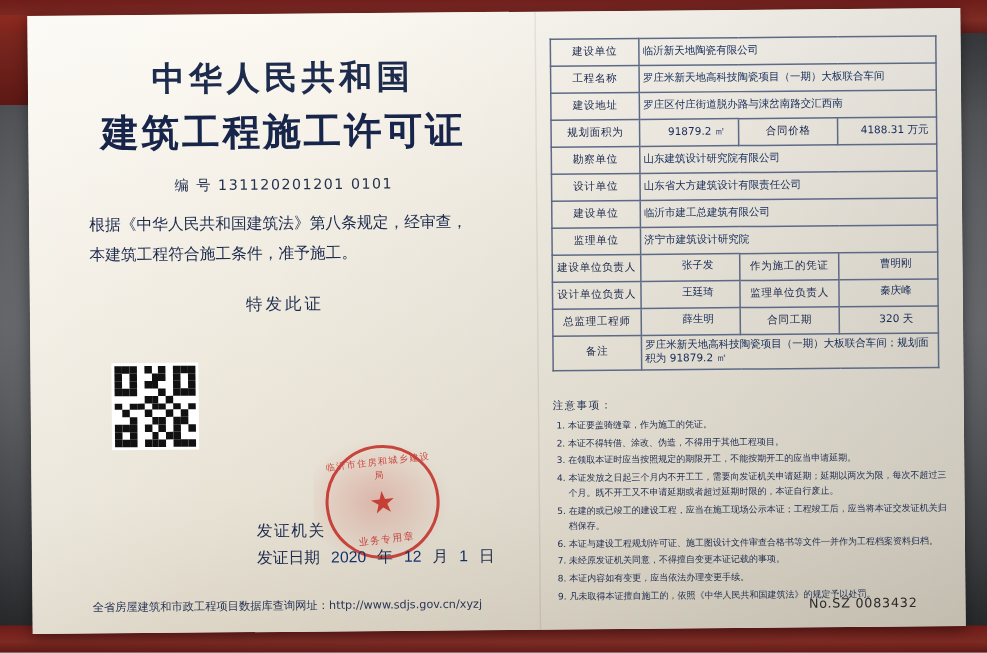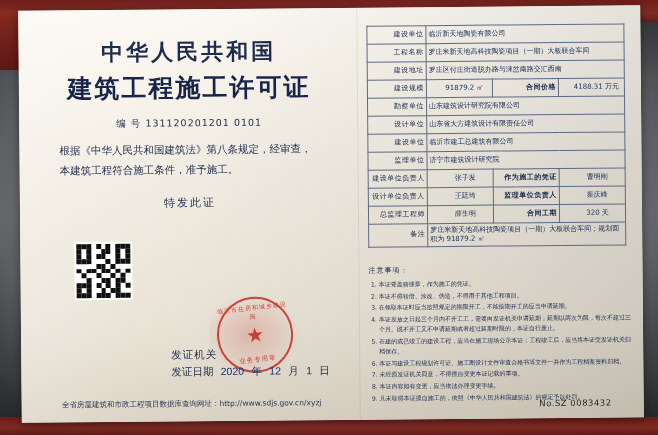--- a/index.html
+++ b/index.html
@@ -245,25 +245,25 @@
   table.info td {
     border: 0.6px solid #5d6a86;
     padding: 2px 2px;
     height: 13px;
     vertical-align: middle;
     line-height: 1.25;
     word-break: break-all;
   }
   td.lbl {
     width: 54px;
-    text-align: right;
+    text-align: center;
     letter-spacing: 0.5px;
     color: #17254a;
   }
-  td.lbl.narrow { width: 46px; font-weight: bold; }
+  td.lbl.narrow { width: 46px; }
   td.val {
     color: #132a56;
     padding-left: 4px;
   }
   td.val.c { text-align: center; padding-left: 12px; }
   td.scope {
     height: 30px;
     vertical-align: top;
     padding-top: 2px;
     line-height: 1.4;
@@ -488,21 +488,21 @@
           </tr>
           <tr>
             <td class="lbl">工程名称</td>
             <td class="val" colspan="3">罗庄米新天地高科技陶瓷项目（一期）大板联合车间</td>
           </tr>
           <tr>
             <td class="lbl">建设地址</td>
             <td class="val" colspan="3">罗庄区付庄街道脱办路与涑岔南路交汇西南</td>
           </tr>
           <tr>
-            <td class="lbl">建设规模</td>
+            <td class="lbl">规划面积为</td>
             <td class="val c">91879.2 ㎡</td>
             <td class="lbl narrow">合同价格</td>
             <td class="val c">4188.31 万元</td>
           </tr>
           <tr>
             <td class="lbl">勘察单位</td>
             <td class="val" colspan="3">山东建筑设计研究院有限公司</td>
           </tr>
           <tr>
             <td class="lbl">设计单位</td>

